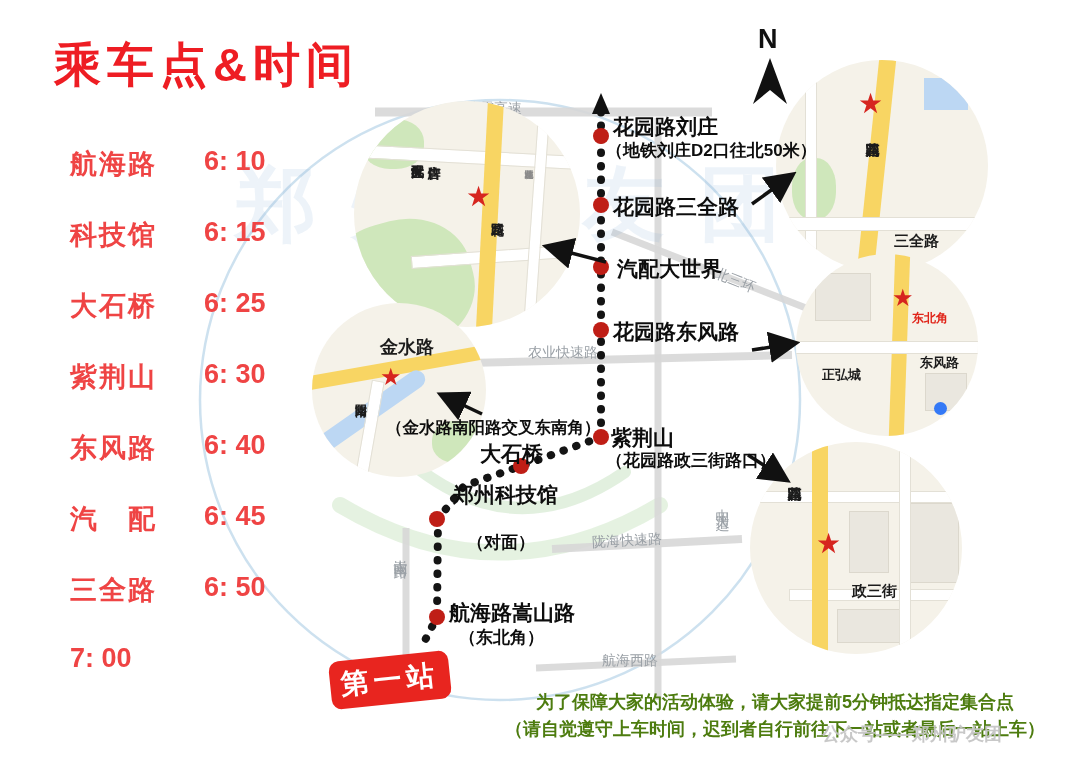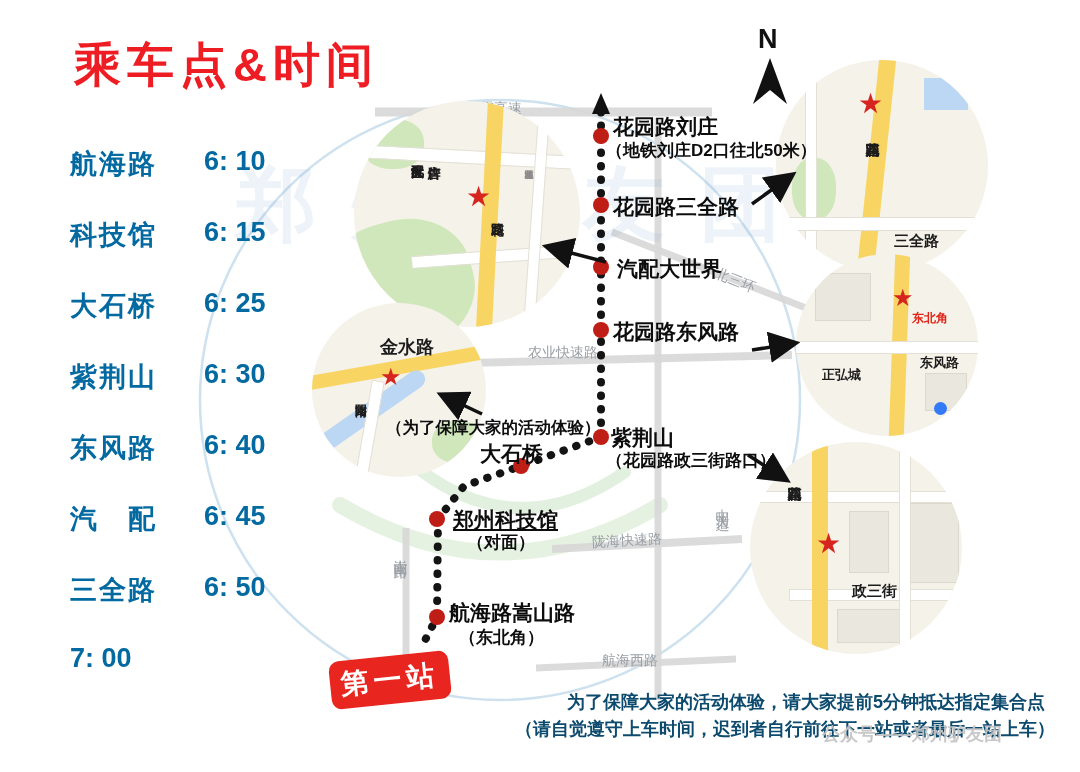--- a/index.html
+++ b/index.html
@@ -1,38 +1,38 @@
 <!DOCTYPE html>
 <html><head>
 <meta charset="utf-8">
 <style>
   html,body{margin:0;padding:0;background:#ffffff;}
   .page{position:relative;width:1080px;height:772px;background:#ffffff;overflow:hidden;
         font-family:"Liberation Sans","DejaVu Sans",sans-serif;}
   .abs{position:absolute;}
   .title{font-size:47px;font-weight:900;color:#ee1d23;letter-spacing:6px;white-space:nowrap;}
-  .sched{left:70px;display:flex;gap:18px;font-size:27px;font-weight:800;color:#0369a1;white-space:nowrap;}
+  .sched{left:70px;display:flex;gap:18px;font-size:27px;font-weight:800;color:#ef4444;white-space:nowrap;}
   .sname{width:116px;letter-spacing:2px;}
   .lbl{font-weight:800;font-size:21px;color:#0d0d0d;white-space:nowrap;}
   .sub{font-weight:700;font-size:17px;color:#0d0d0d;white-space:nowrap;}
   .gray{color:#9aa0a6;font-size:14px;font-weight:500;white-space:nowrap;}
   .vtext{writing-mode:vertical-rl;text-orientation:upright;}
   .logo-wm{font-size:82px;font-weight:900;color:rgba(140,180,215,0.16);letter-spacing:34px;white-space:nowrap;}
   .inset{position:absolute;border-radius:50%;overflow:hidden;background:#f5f2e9;}
   .ry{position:absolute;background:#f8d563;}
   .rw{position:absolute;background:#ffffff;outline:1px solid #e3e0d6;}
   .gp{position:absolute;background:#cfe7bb;border-radius:45%;}
   .bp{position:absolute;background:#bcd7f3;}
   .bld{position:absolute;background:#eae7df;outline:1px solid #dcd8cd;}
   .star{position:absolute;color:#d6251f;font-weight:700;line-height:1;}
   .mlab{position:absolute;font-weight:700;color:#1c1c1c;white-space:nowrap;}
   .badge{left:330px;top:656px;width:120px;height:48px;background:#e8251f;border-radius:10px;
          transform:rotate(-6deg);display:flex;align-items:center;justify-content:center;
          color:#ffffff;font-size:28px;font-weight:900;letter-spacing:5px;}
-  .notice{color:#0c4a6e;font-weight:800;font-size:18px;text-align:right;white-space:nowrap;}
+  .notice{color:#4d7c0f;font-weight:800;font-size:18px;text-align:center;white-space:nowrap;}
   .wm-small{color:rgba(195,195,195,0.92);font-size:18px;font-weight:700;white-space:nowrap;}
   svg{position:absolute;left:0;top:0;}
   .pre{white-space:pre;}
 </style>
 </head>
 <body>
 
 <div class="page">
 
   <svg width="1080" height="772" viewBox="0 0 1080 772">
@@ -137,21 +137,21 @@
     <line x1="606" y1="262" x2="552" y2="248" stroke="#111111" stroke-width="3.5" marker-end="url(#ah)"></line>
     <line x1="482" y1="414" x2="446" y2="397" stroke="#111111" stroke-width="3.5" marker-end="url(#ah)"></line>
     <line x1="752" y1="204" x2="788" y2="178" stroke="#111111" stroke-width="3.5" marker-end="url(#ah)"></line>
     <line x1="752" y1="350" x2="790" y2="344" stroke="#111111" stroke-width="3.5" marker-end="url(#ah)"></line>
     <line x1="748" y1="455" x2="782" y2="477" stroke="#111111" stroke-width="3.5" marker-end="url(#ah)"></line>
     <polygon points="770,58 753,104 770,90 787,104" fill="#111111"></polygon>
   </svg>
 
   <div class="abs" style="left:758px;top:24px;font-size:27px;font-weight:800;color:#111;">N</div>
 
-  <div class="abs title" style="left:74px;top:34px;">乘车点&amp;时间</div>
+  <div class="abs title" style="left:54px;top:34px;">乘车点&amp;时间</div>
 
   <div>
     <div class="abs sched" style="top:146px;">
         <span class="sname">航海路</span>
         <span>6: 10</span>
       </div>
     <div class="abs sched" style="top:217px;">
         <span class="sname">科技馆</span>
         <span>6: 15</span>
       </div>
@@ -181,25 +181,25 @@
   </div>
 
   <div class="abs lbl" style="left:613px;top:113px;">花园路刘庄</div>
   <div class="abs sub" style="left:606px;top:139px;">（地铁刘庄D2口往北50米）</div>
   <div class="abs lbl" style="left:613px;top:193px;">花园路三全路</div>
   <div class="abs lbl" style="left:617px;top:255px;">汽配大世界</div>
   <div class="abs lbl" style="left:613px;top:318px;">花园路东风路</div>
   <div class="abs lbl" style="left:611px;top:424px;">紫荆山</div>
   <div class="abs sub" style="left:606px;top:449px;">（花园路政三街路口）</div>
   <div class="abs lbl" style="left:480px;top:440px;">大石桥</div>
-  <div class="abs lbl" style="left:453px;top:506px;text-decoration:underline;">郑州科技馆</div>
+  <div class="abs lbl" style="left:453px;top:481px;">郑州科技馆</div>
   <div class="abs sub" style="left:467px;top:531px;">（对面）</div>
   <div class="abs lbl" style="left:449px;top:599px;">航海路嵩山路</div>
   <div class="abs sub" style="left:459px;top:626px;">（东北角）</div>
-  <div class="abs sub" style="left:386px;top:417px;font-size:16.5px;">（为了保障大家的活动体验）</div>
+  <div class="abs sub" style="left:386px;top:417px;font-size:16.5px;">（金水路南阳路交叉东南角）</div>
 
   <div class="abs badge">第一站</div>
 
   <div class="abs notice" style="left:505px;top:690px;width:540px;">为了保障大家的活动体验，请大家提前5分钟抵达指定集合点</div>
   <div class="abs notice" style="left:495px;top:717px;width:560px;">（请自觉遵守上车时间，迟到者自行前往下一站或者最后一站上车）</div>
 
   <div class="abs wm-small" style="left:822px;top:722px;">公众号——郑州驴友团</div>
 
 </div>
 

